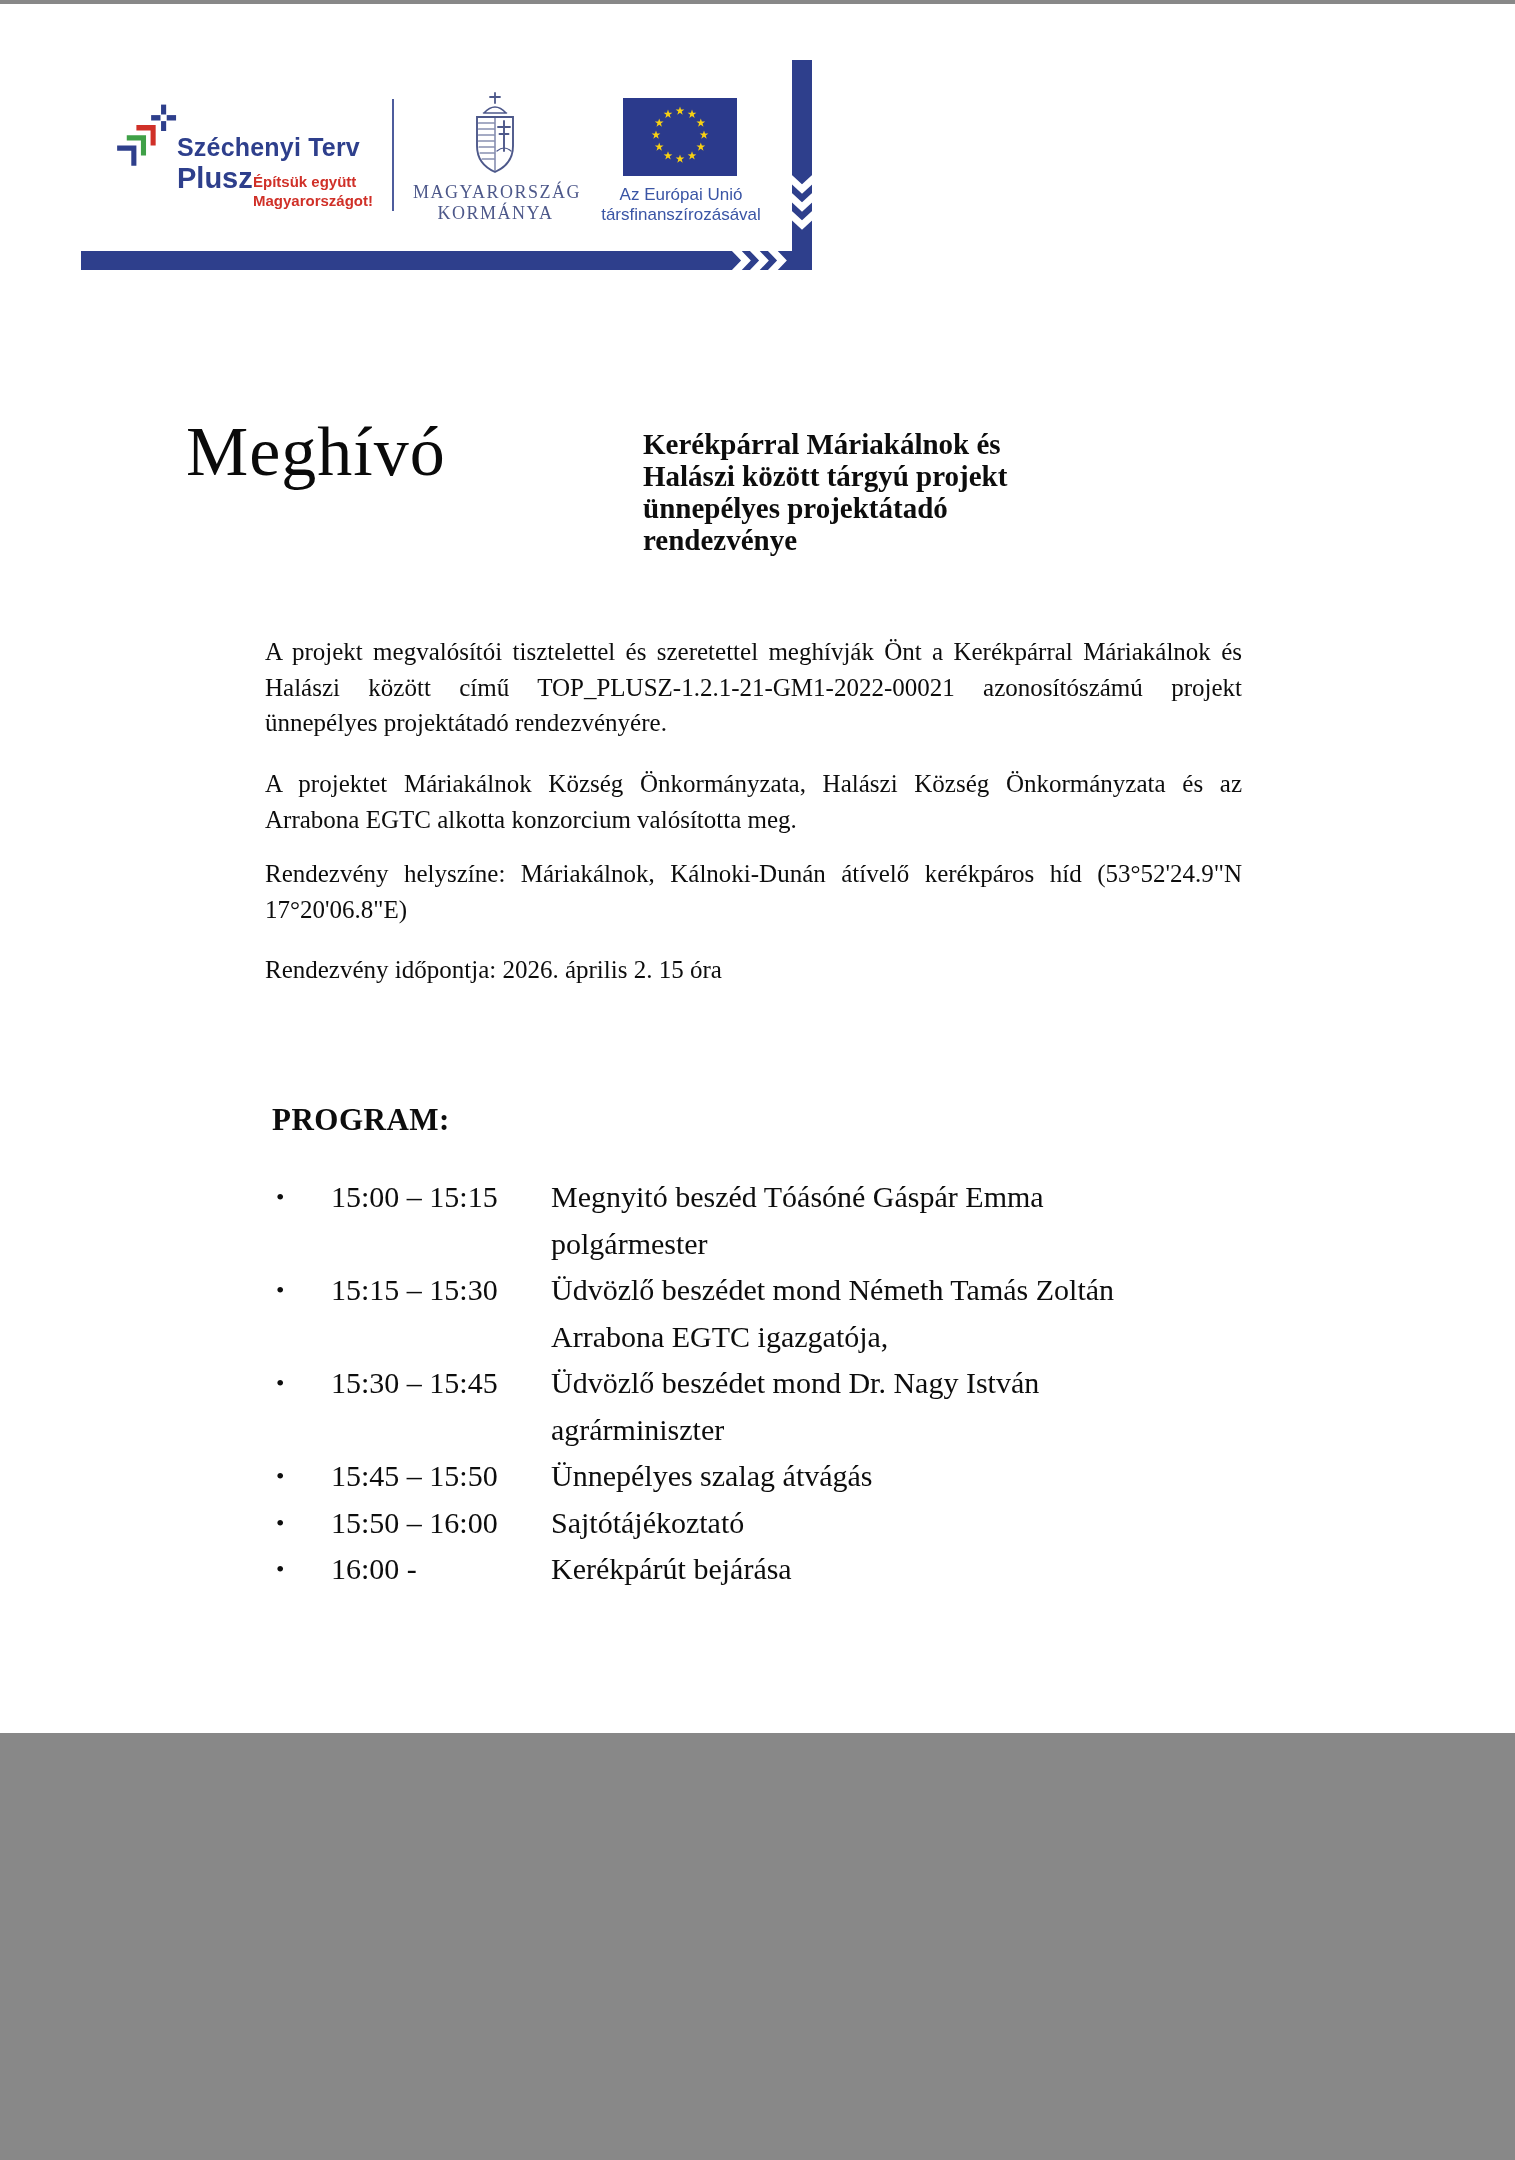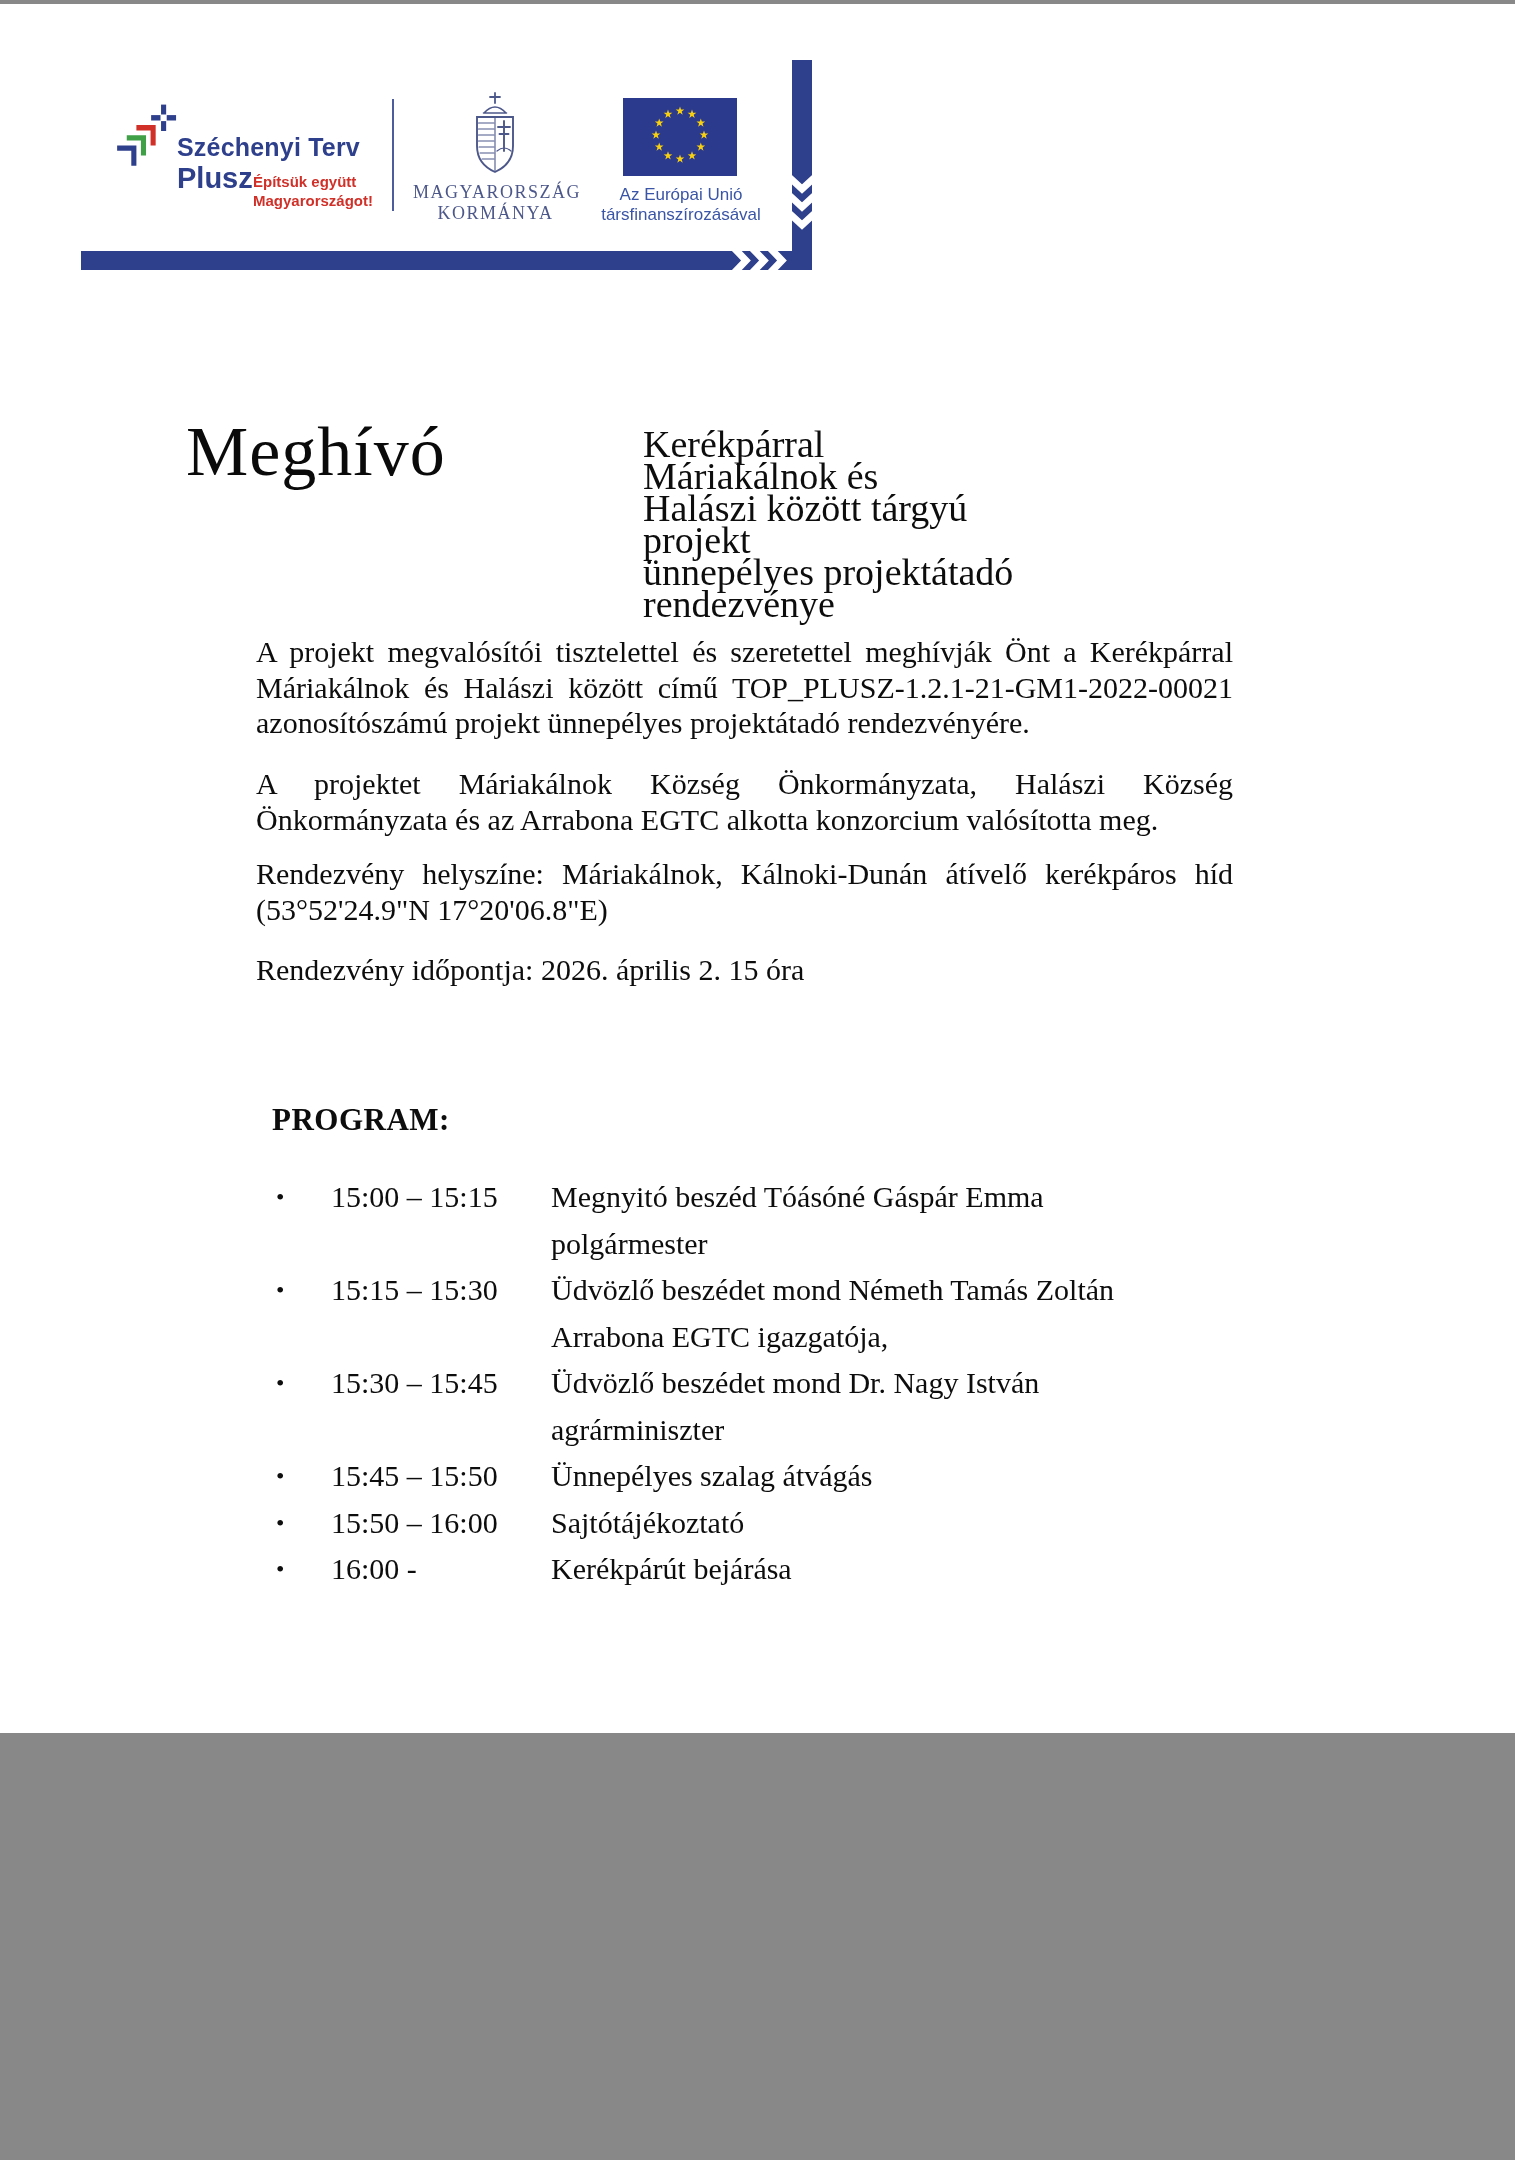--- a/index.html
+++ b/index.html
@@ -19,24 +19,24 @@
   .sz-tag2{left:253px; top:188px; font-family:"Liberation Sans",sans-serif;
     font-weight:bold; font-size:15px; color:#d03028;}
   .separator{left:392px; top:95px; width:2px; height:112px; background:#2e3f8c; opacity:.85;}
   .gov-text{left:413px; top:178px; width:165px; text-align:center;
     font-size:18px; color:#4d588a; letter-spacing:1.5px; line-height:21px;
     font-family:"Liberation Serif",serif;}
   .eu-text{left:592px; top:181px; width:178px; text-align:center;
     font-family:"Liberation Sans",sans-serif; font-size:17px; color:#3a55a5; line-height:20px;}
   
   .doc-title{left:186px; top:408px; font-size:70px; letter-spacing:1px; color:#0a0a0a;}
-  .doc-subtitle{left:643px; top:424px; width:385px; font-weight:normal;
-    font-size:38px; line-height:32px;}
-  
-  .para{left:256px; width:977px; font-size:30px; line-height:35.5px;
+  .doc-subtitle{left:643px; top:424px; width:385px; font-weight:bold;
+    font-size:29px; line-height:32px;}
+  
+  .para{left:265px; width:977px; font-size:25px; line-height:35.5px;
     text-align:justify; margin:0;}
   #p1{top:630px;} #p2{top:762px;} #p3{top:852px;}
   #p4{top:948px; text-align:left;}
   
   .prog-heading{left:272px; top:1098px; font-size:31px; font-weight:bold; letter-spacing:.5px;}
   .prog-list{left:270px; top:1170px; width:1000px;}
   .prog-row{display:flex; font-size:30px; line-height:46.5px;}
   .prog-bullet{width:55px; padding-left:6px; font-size:24px;}
   .prog-time{width:220px;}
   .prog-desc{flex:1;}

